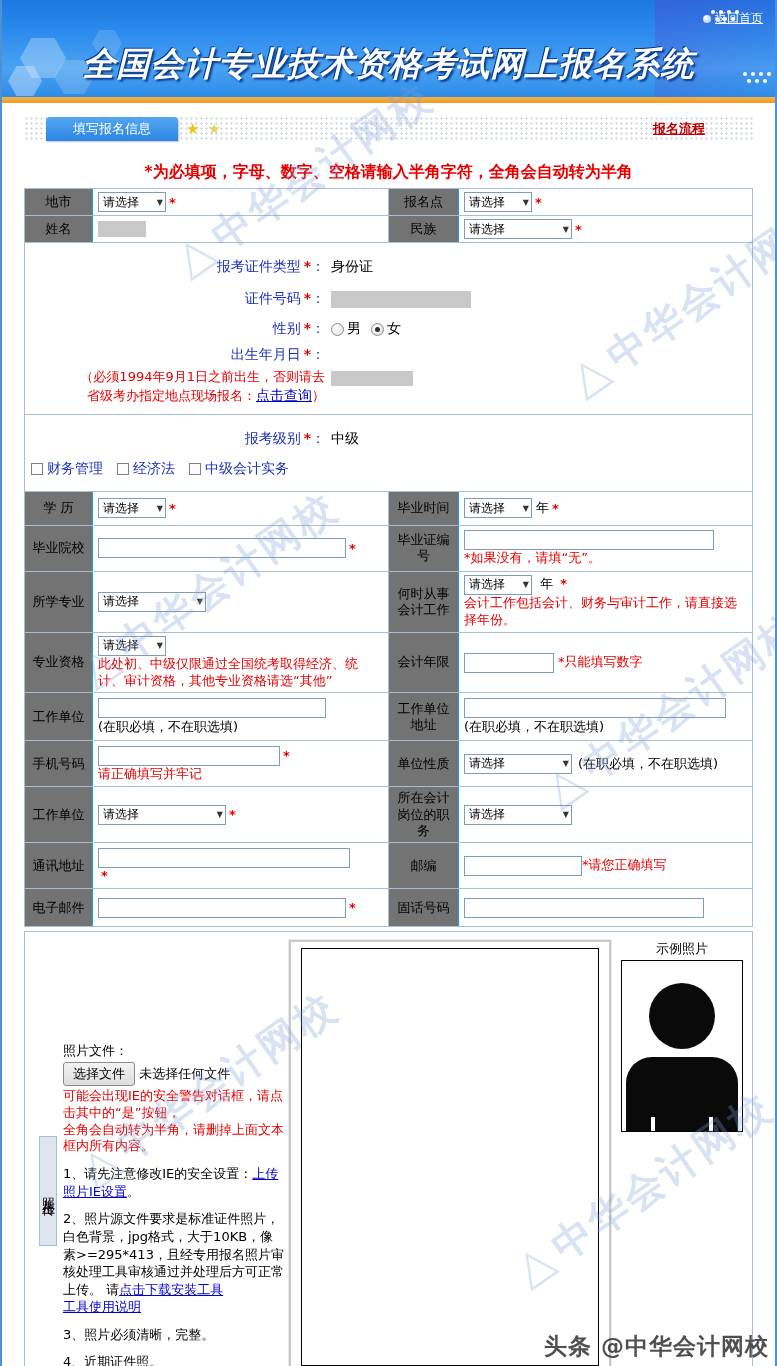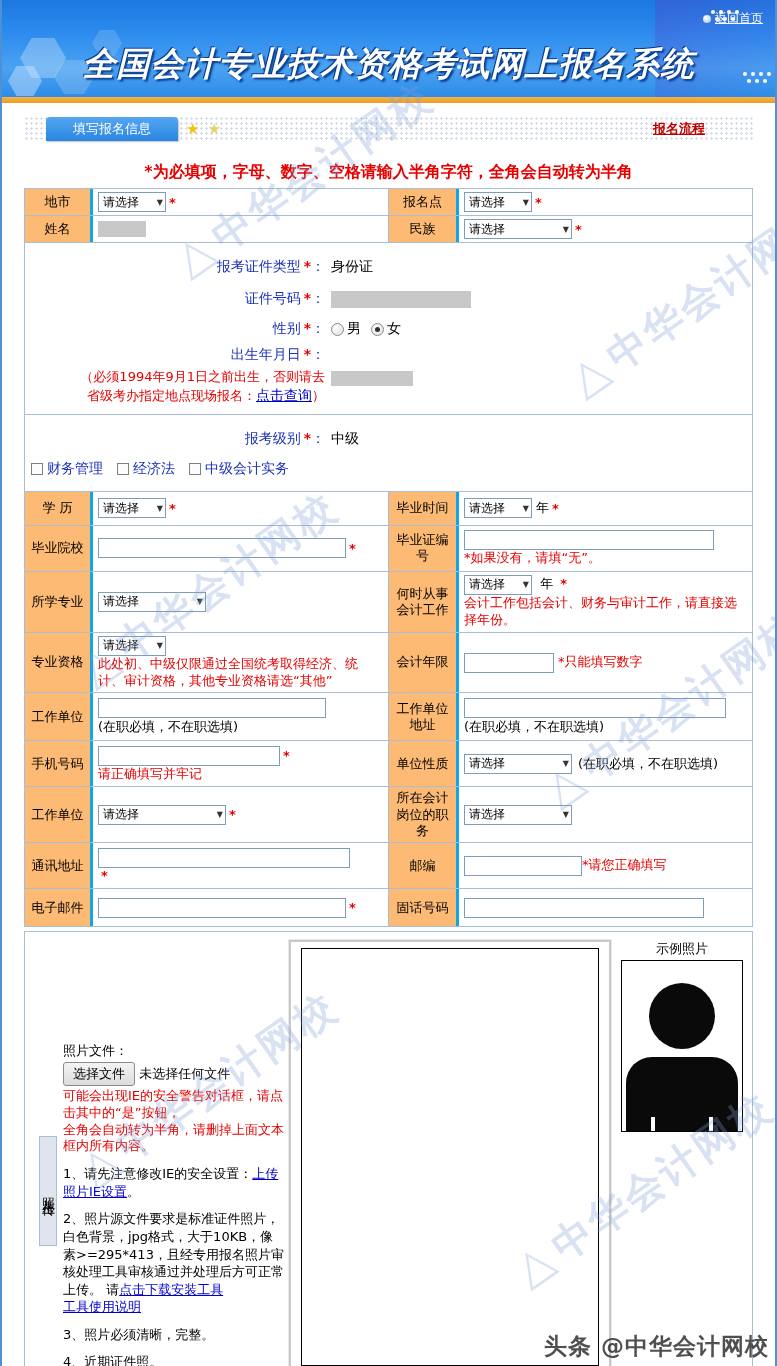--- a/index.html
+++ b/index.html
@@ -55,22 +55,22 @@
   .star.s1 { color:#f2c30f; }
   .star.s2 { color:#e6d26a; }
   .flow-link { margin-left:auto; margin-right:48px; }
   .flow-link a { color:#c00000; font-size:13px; font-weight:bold; text-decoration:underline; }
   
   .notice { text-align:center; color:#e60000; font-weight:bold; font-size:16px; margin:20px 0 5px 0; }
   
   .ftable { margin:0 22px; border:1px solid #a9bdd3; border-bottom:none; background:#fff; }
   .trow { display:grid; grid-template-columns:68px 296px 70px 1fr; border-bottom:1px solid #a9bdd3; }
   .cell { padding:3px 5px; display:flex; align-items:center; }
-  .cell.lbl { background:#fdba74; justify-content:center; text-align:center;
-    border-right:3px solid #0ea5e9; font-size:13px; flex-direction:column; line-height:1.25;}
+  .cell.lbl { background:#737373; justify-content:center; text-align:center;
+    border-right:1px solid #0ea5e9; font-size:13px; flex-direction:column; line-height:1.25;}
   .cell.val { border-right:1px solid #a9bdd3; flex-wrap:wrap; align-content:center; }
   .cell.val.last { border-right:none; }
   .merged { border-bottom:1px solid #a9bdd3; padding:10px 0 8px 0; }
   .fline { display:flex; margin:5px 0; align-items:flex-end; }
   .fl-label { width:300px; text-align:right; color:#1b31b8; font-size:14px; flex-shrink:0; }
   .fl-value { padding-left:6px; display:flex; align-items:center; }
   .fl-label.red, .red { color:#e60000; }
   .req { color:#e60000; margin-left:3px; font-weight:bold; }
   .blackv { color:#000; font-size:14px; }
   

